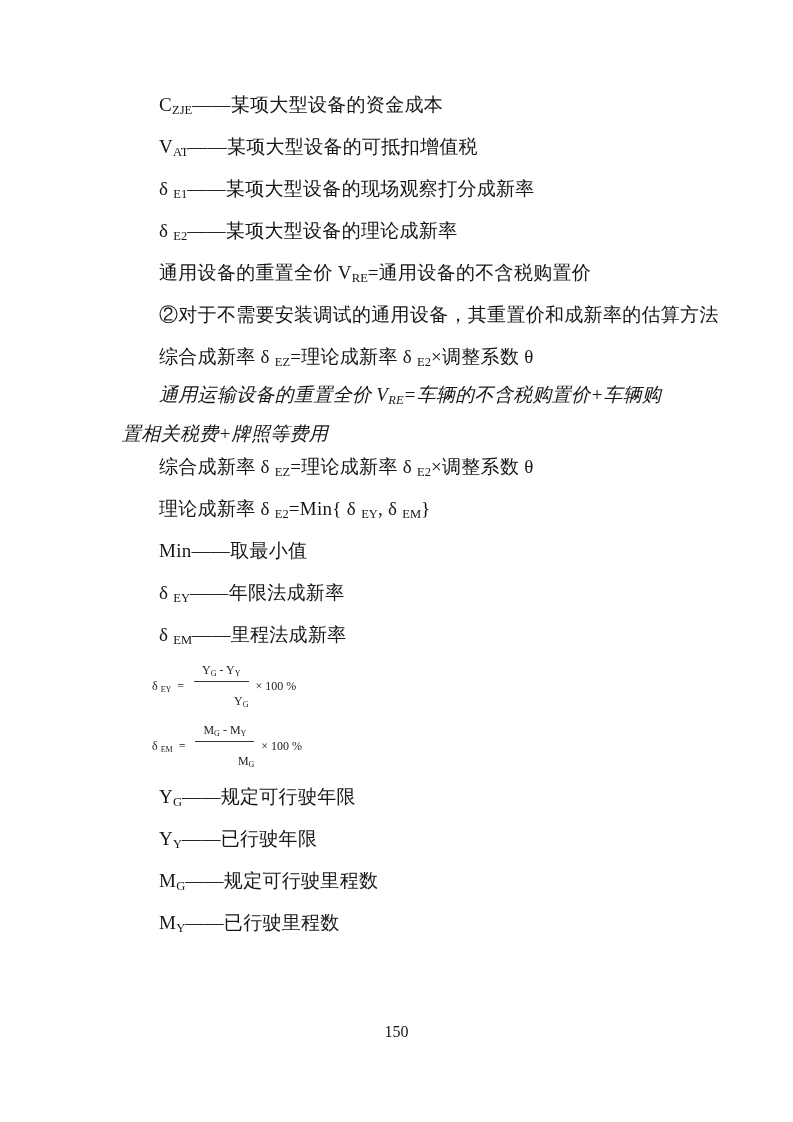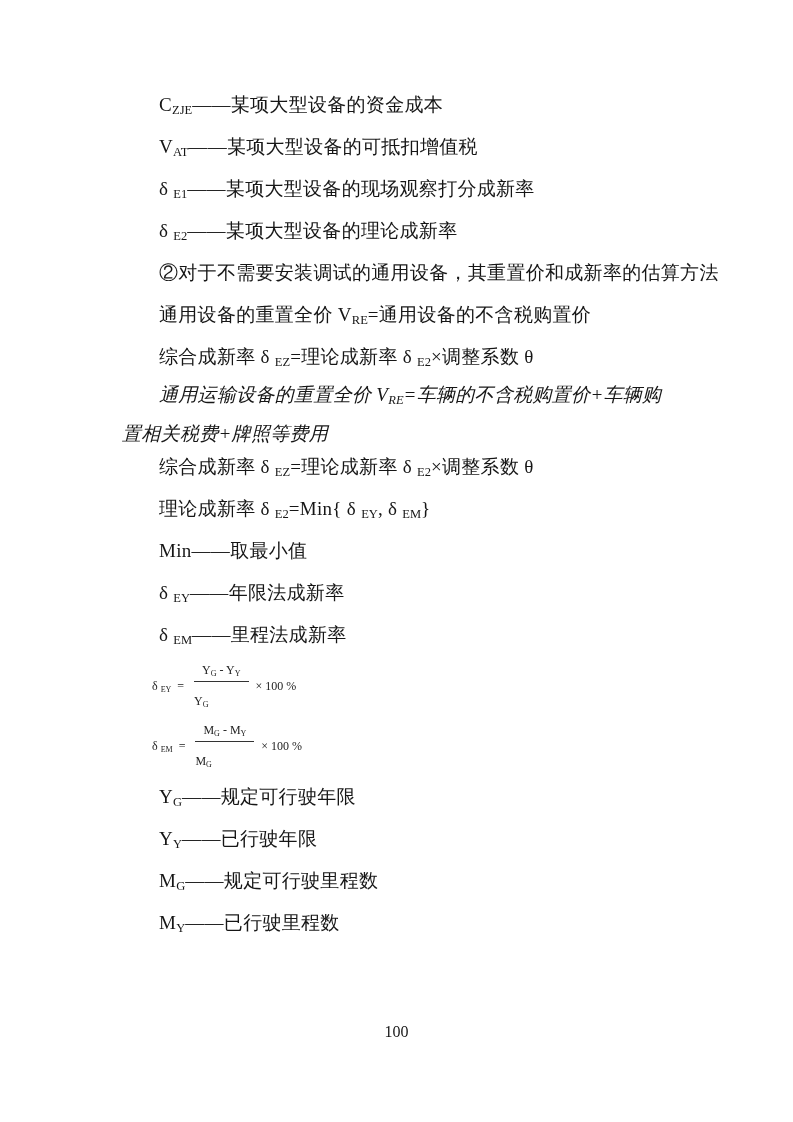--- a/index.html
+++ b/index.html
@@ -55,21 +55,21 @@
   .fline .fpart {
     white-space: pre;
   }
   .fline .sb {
     font-size: 8px;
     vertical-align: -2px;
   }
   .frac {
     display: inline-flex;
     flex-direction: column;
-    align-items: flex-start;
+    align-items: flex-end;
     margin: 0 4px;
     gap: 9px;
   }
   .frac .num {
     border-bottom: 1px solid #333333;
     padding: 0 8px 3px 8px;
     white-space: pre;
   }
   .frac .den {
     padding-top: 3px;
@@ -89,22 +89,22 @@
 </style>
 </head>
 <body>
 
 <div class="page">
   <div class="content" id="doc-content">
       <div class="line">C<span class="sb">ZJE</span>——某项大型设备的资金成本</div>
       <div class="line">V<span class="sb">AT</span>——某项大型设备的可抵扣增值税</div>
       <div class="line">δ <span class="sb">E1</span>——某项大型设备的现场观察打分成新率</div>
       <div class="line">δ <span class="sb">E2</span>——某项大型设备的理论成新率</div>
+      <div class="line">通用设备的重置全价 V<span class="sb">RE</span>=通用设备的不含税购置价</div>
       <div class="line">②对于不需要安装调试的通用设备，其重置价和成新率的估算方法</div>
-      <div class="line">通用设备的重置全价 V<span class="sb">RE</span>=通用设备的不含税购置价</div>
       <div class="line">综合成新率 δ <span class="sb">EZ</span>=理论成新率 δ <span class="sb">E2</span>×调整系数 θ</div>
       <div class="line wrap">通用运输设备的重置全价 V<span class="sb">RE</span>=车辆的不含税购置价+车辆购置相关税费+牌照等费用</div>
       <div class="line">综合成新率 δ <span class="sb">EZ</span>=理论成新率 δ <span class="sb">E2</span>×调整系数 θ</div>
       <div class="line">理论成新率 δ <span class="sb">E2</span>=Min{ δ <span class="sb">EY</span>, δ <span class="sb">EM</span>}</div>
       <div class="line">Min——取最小值</div>
       <div class="line">δ <span class="sb">EY</span>——年限法成新率</div>
       <div class="line">δ <span class="sb">EM</span>——里程法成新率</div>
       <div class="fline">
         <span class="fpart">δ <span class="sb">EY</span>  =  </span>
         <span class="frac">
@@ -119,14 +119,14 @@
           <span class="num">M<span class="sb">G</span> - M<span class="sb">Y</span></span>
           <span class="den">M<span class="sb">G</span></span>
         </span>
         <span class="fpart"> × 100 %</span>
       </div>
       <div class="line">Y<span class="sb">G</span>——规定可行驶年限</div>
       <div class="line">Y<span class="sb">Y</span>——已行驶年限</div>
       <div class="line">M<span class="sb">G</span>——规定可行驶里程数</div>
       <div class="line">M<span class="sb">Y</span>——已行驶里程数</div>
     </div>
-  <div class="footer">100</div>
+  <div class="footer">150</div>
 </div>
 
 </body></html>

